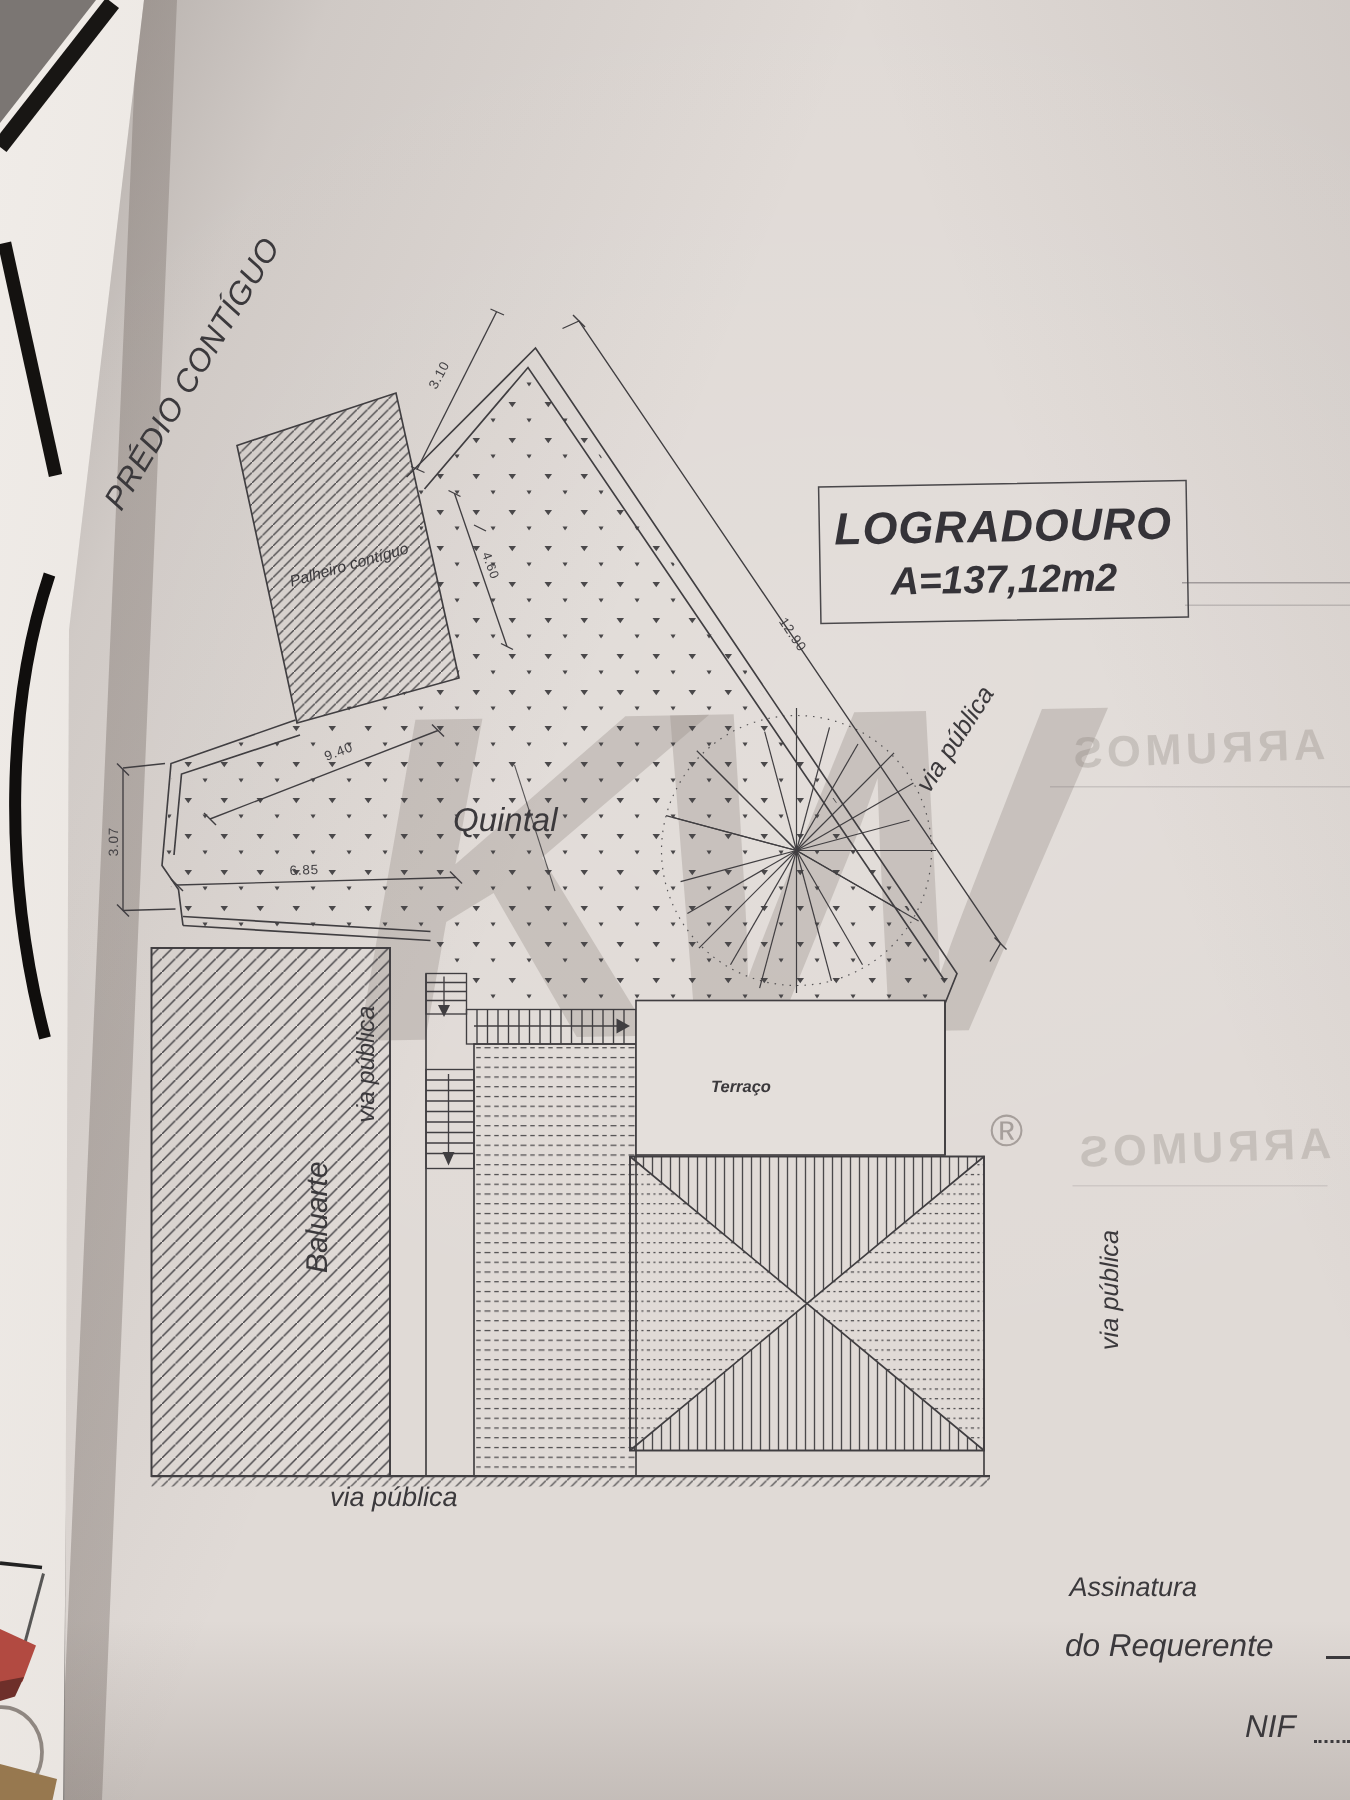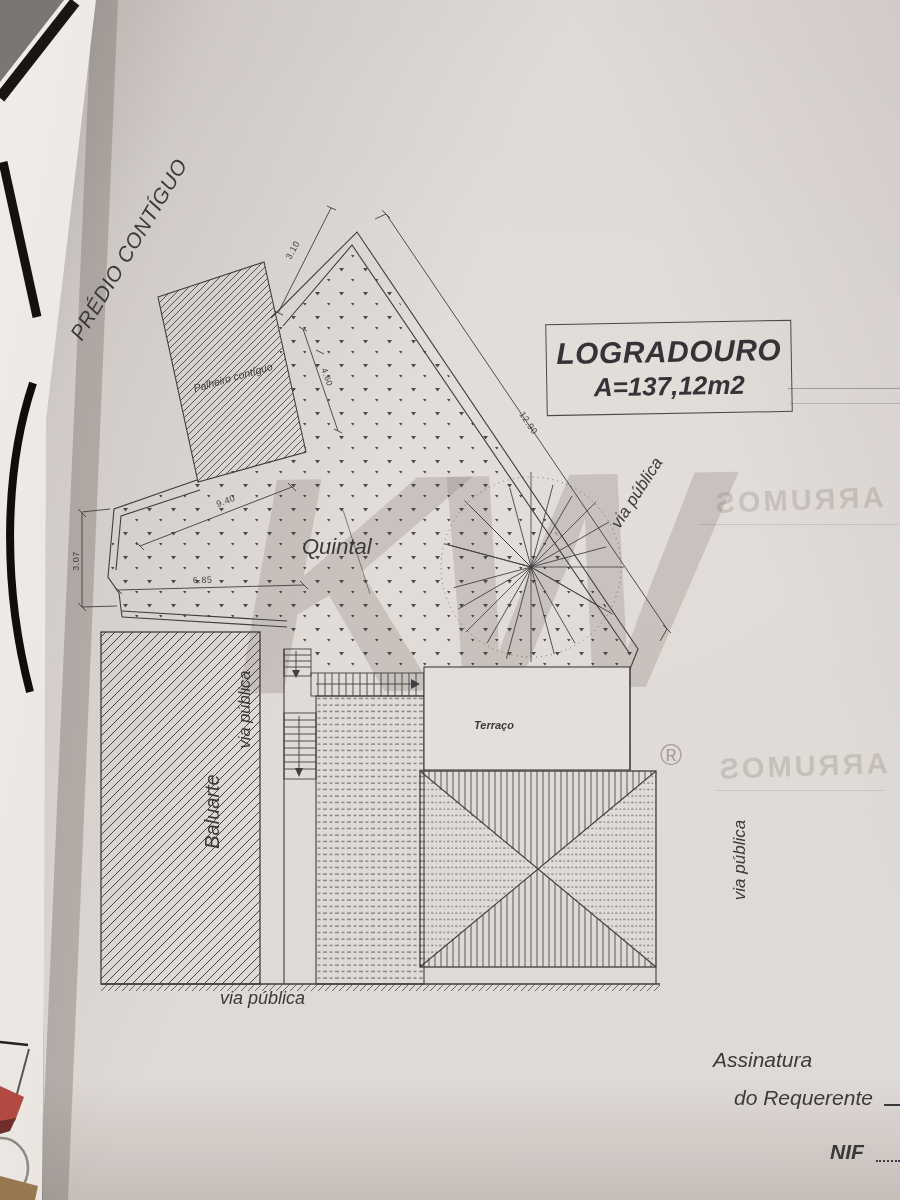--- a/index.html
+++ b/index.html
@@ -231,19 +231,19 @@
     <div class="lbl" style="left:700px;top:850px;font-size:17px;transform:rotate(-90deg);">via pública</div>
     <div class="lbl" style="left:220px;top:988px;font-size:18px;">via pública</div>
 
     <div class="lbl dim" style="left:283px;top:245px;transform:rotate(-62deg);">3.10</div>
     <div class="lbl dim" style="left:516px;top:418px;transform:rotate(56deg);">12.90</div>
     <div class="lbl dim" style="left:216px;top:496px;transform:rotate(-21deg);">9.40</div>
     <div class="lbl dim" style="left:193px;top:575px;transform:rotate(-2deg);">6.85</div>
     <div class="lbl dim" style="left:66px;top:556px;transform:rotate(-90deg);">3.07</div>
     <div class="lbl dim" style="left:318px;top:372px;font-size:8.5px;transform:rotate(70deg);">4.60</div>
 
-    <div class="lbl" style="left:713px;top:1048px;font-size:21px;">Assinatura</div>
-    <div class="lbl" style="left:710px;top:1086px;font-size:21px;margin-left:24px;">do Requerente</div>
+    <div class="lbl" style="left:713px;top:1048px;font-size:18px;">Assinatura</div>
+    <div class="lbl" style="left:710px;top:1086px;font-size:21px;">do Requerente</div>
     <div class="formline" style="left:884px;top:1104px;width:16px;height:2px;"></div>
-    <div class="lbl" style="left:830px;top:1140px;font-size:21px;font-weight:bold;">NIF</div>
+    <div class="lbl" style="left:830px;top:1140px;font-size:21px;">NIF</div>
     <div style="position:absolute;left:876px;top:1160px;width:24px;border-bottom:2px dotted #3b393c;"></div>
   </div>
 </div>
 
 </body></html>

